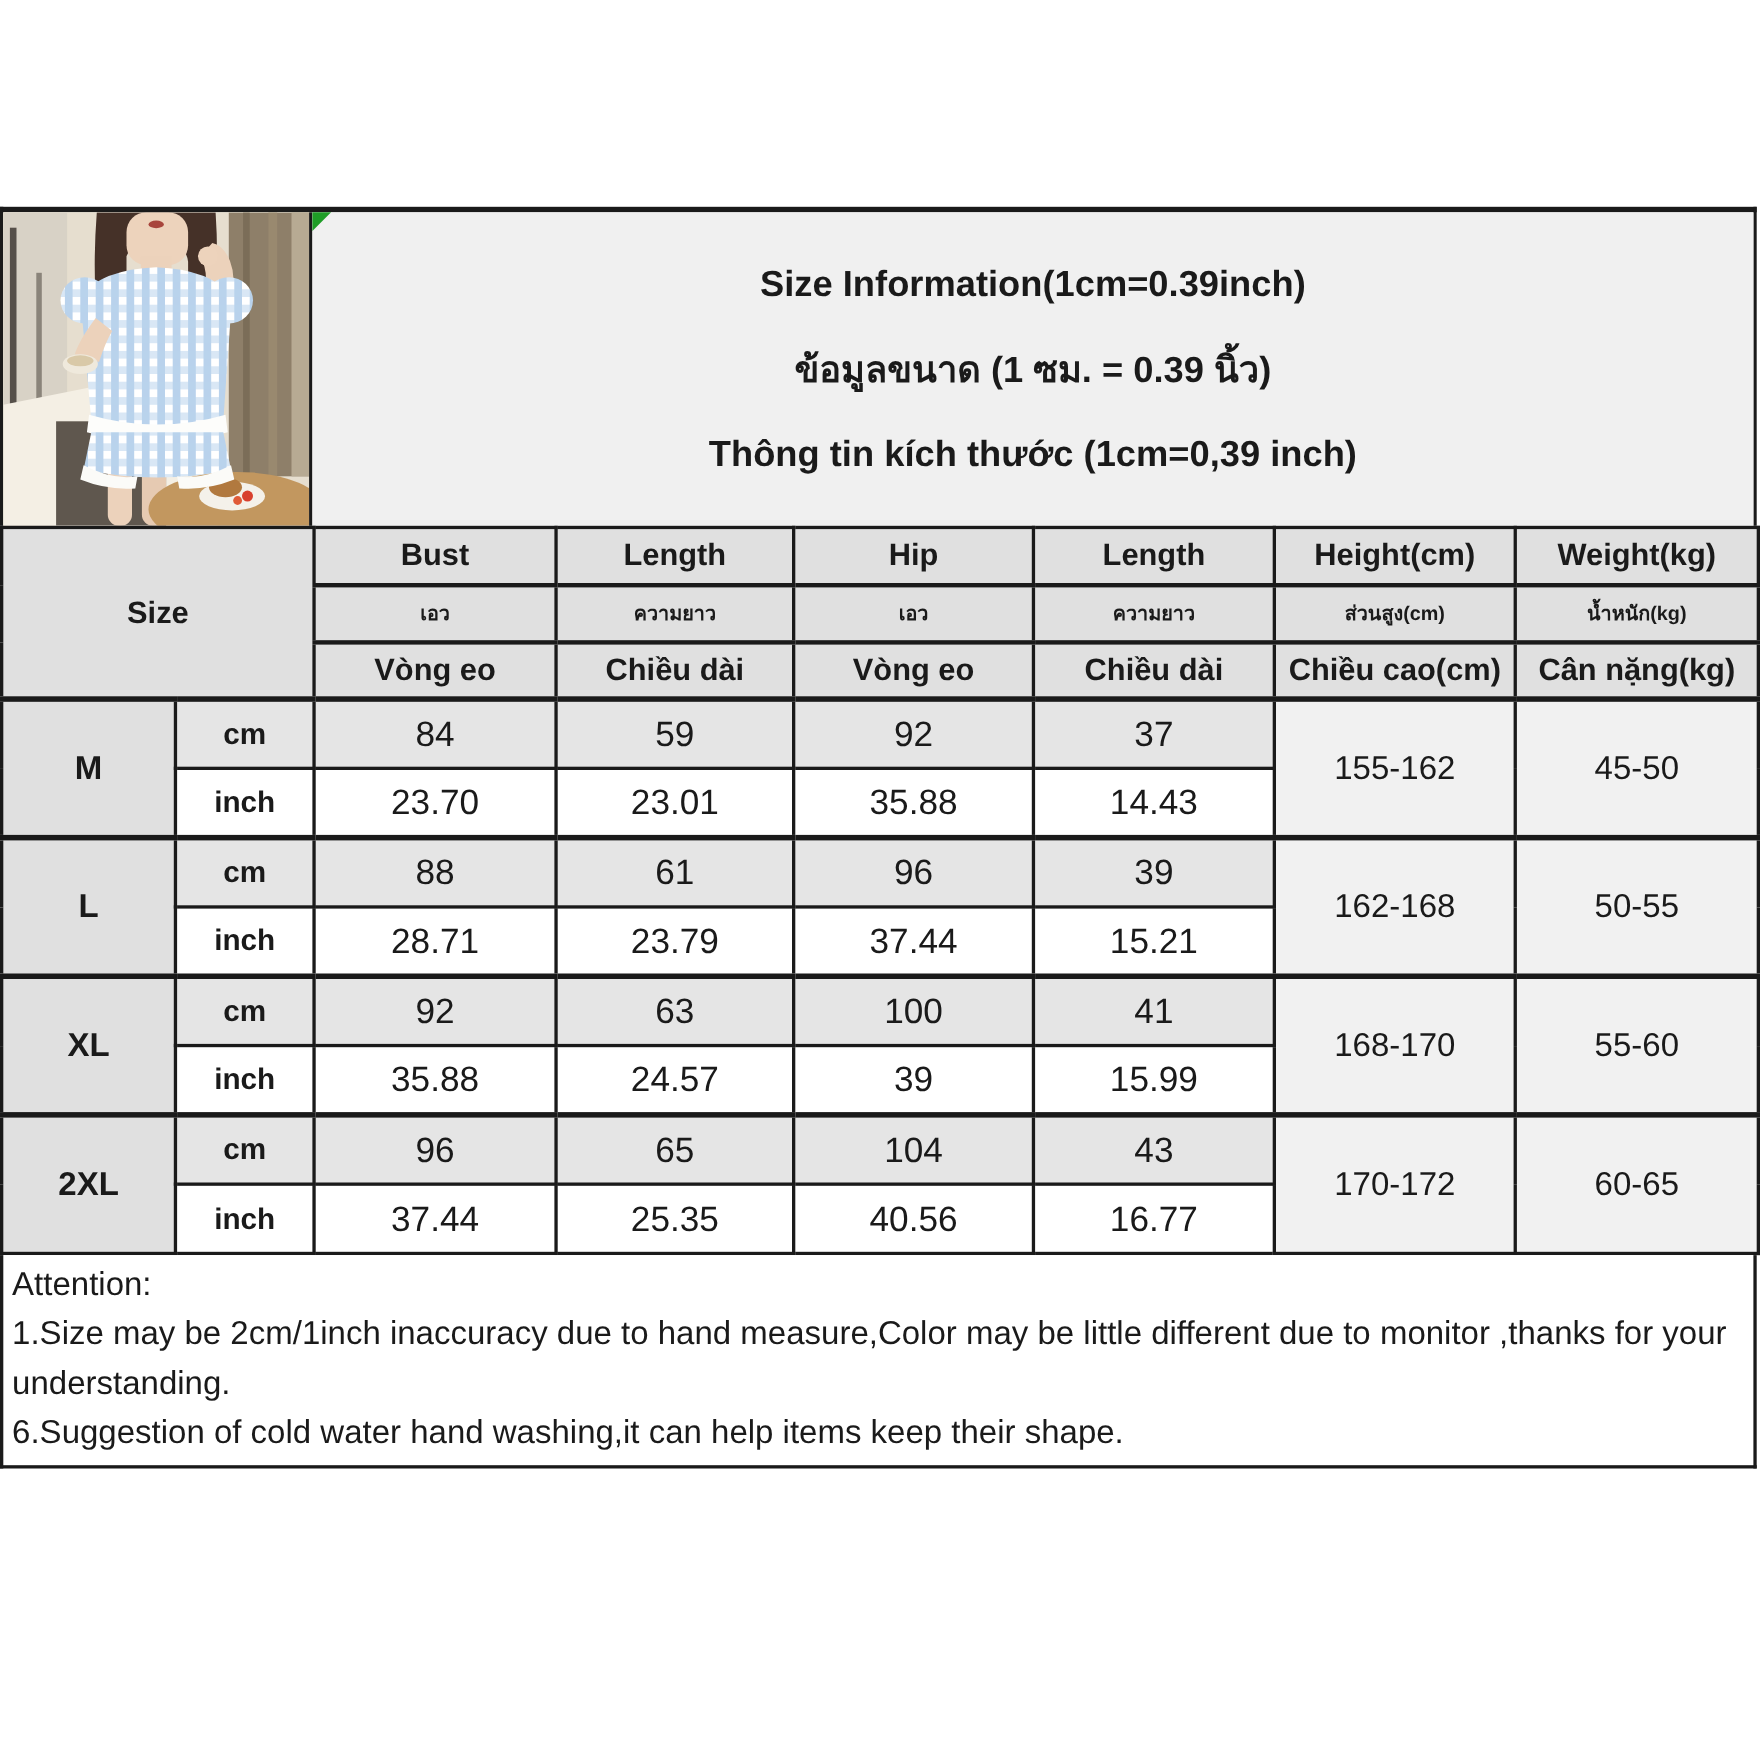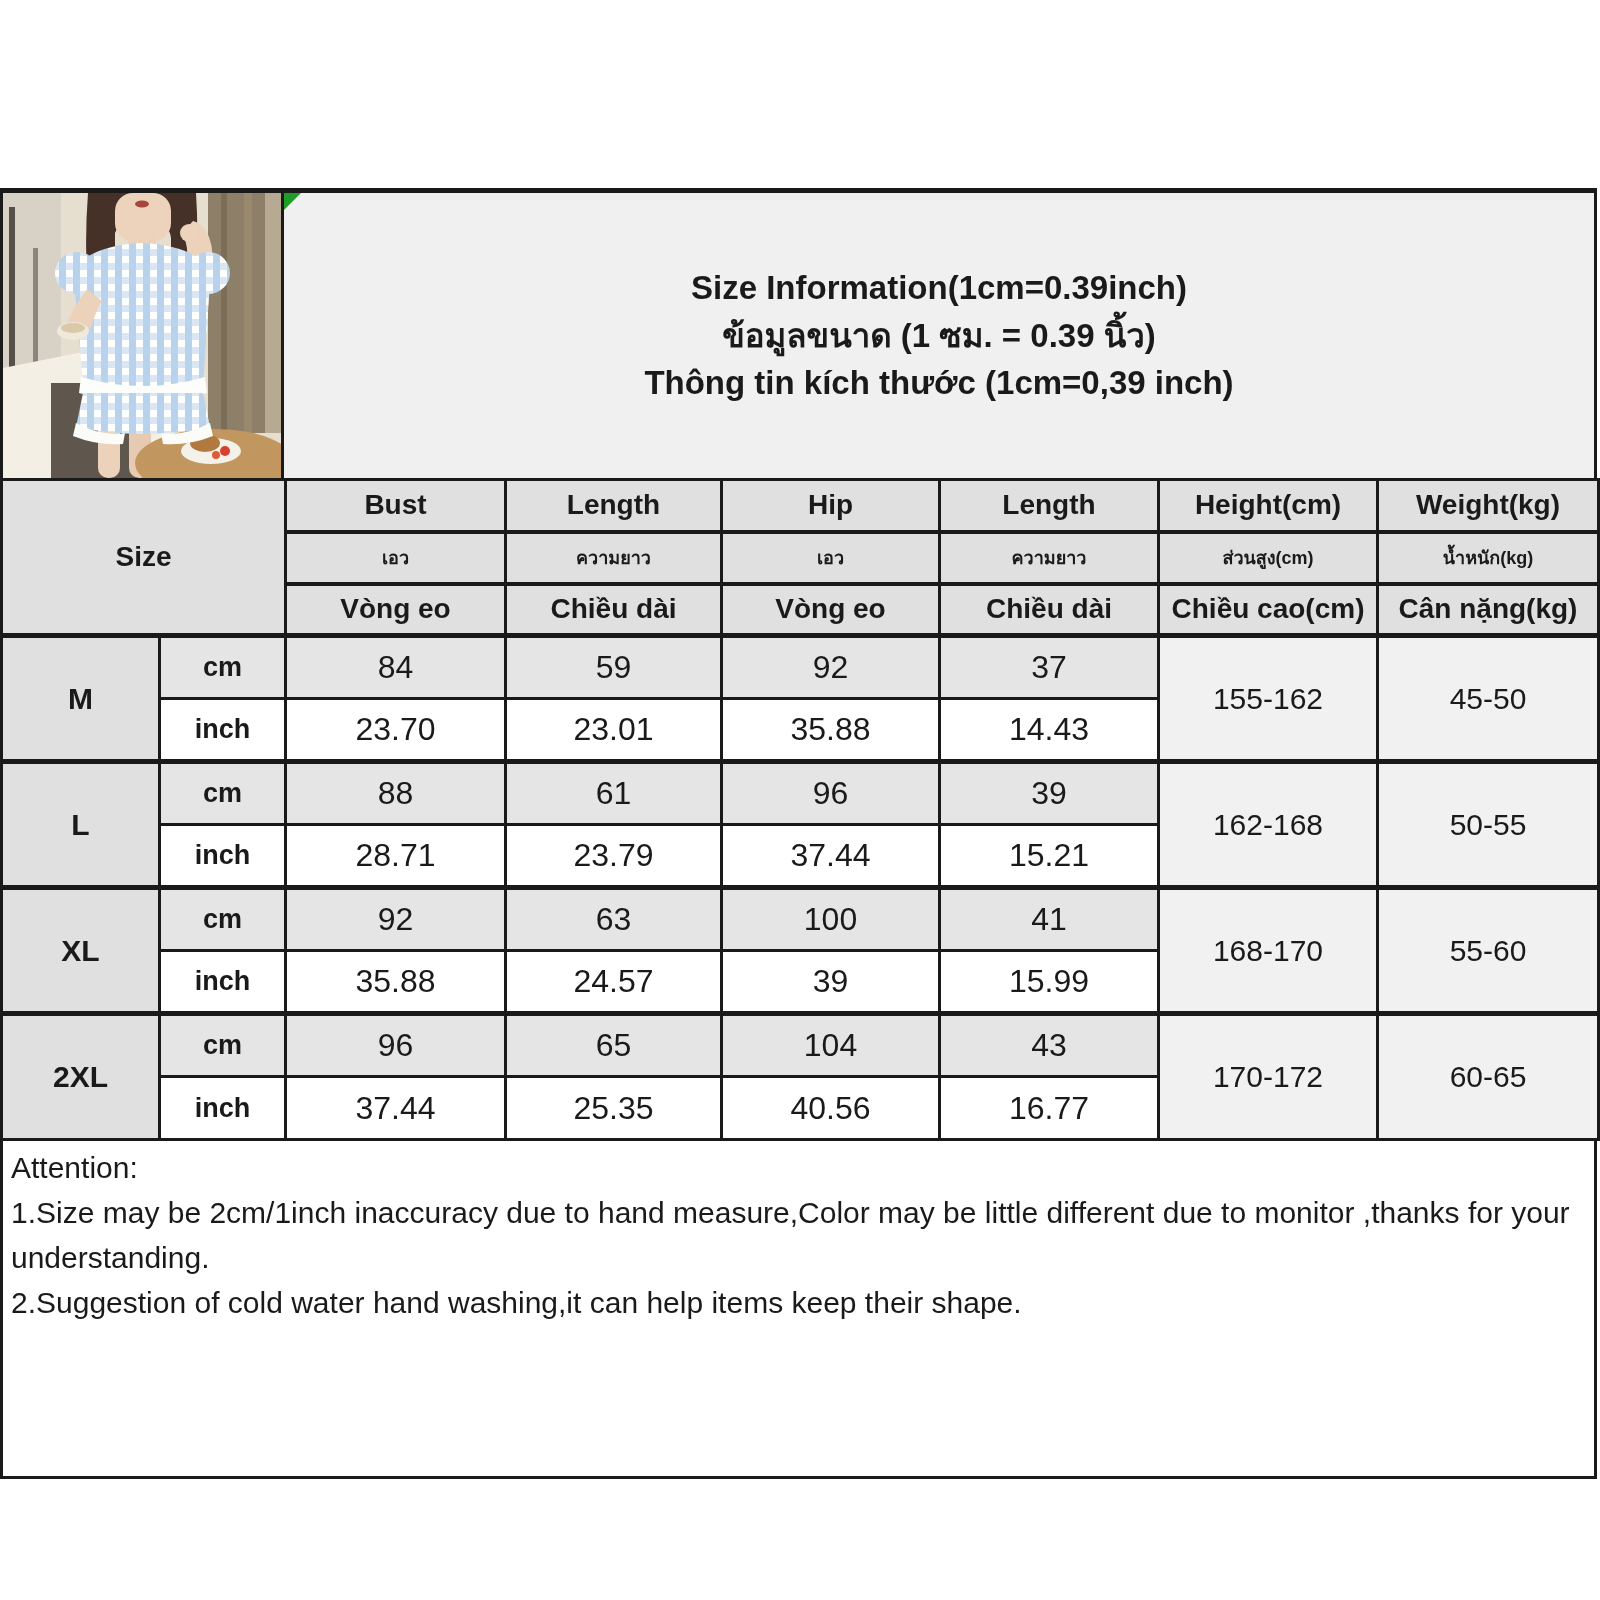--- a/index.html
+++ b/index.html
@@ -8,21 +8,21 @@
     font-family:"Liberation Sans","DejaVu Sans",sans-serif;color:#1a1a1a;overflow:hidden;
   }
   
   .top-band{
     position:absolute;top:188px;left:0;width:1597px;height:290px;
     border-top:5px solid #1a1a1a;border-left:3px solid #1a1a1a;border-right:3px solid #1a1a1a;
     box-sizing:border-box;display:flex;
   }
   .photo-wrap{flex:0 0 278px;width:278px;border-right:3px solid #1a1a1a;overflow:hidden;background:#e6decf;}
   .photo-wrap svg{display:block;width:100%;height:100%;}
-  .title-box{flex:1;background:#f0f0f0;position:relative;display:flex;flex-direction:column;justify-content:center;align-items:center;gap:2px;}
+  .title-box{flex:1;background:#f0f0f0;position:relative;display:flex;flex-direction:column;justify-content:center;align-items:center;gap:32px;}
   .corner-flag{position:absolute;top:0;left:0;width:0;height:0;border-top:17px solid #1f9d27;border-right:17px solid transparent;}
   .title-line{font-weight:bold;font-size:33px;letter-spacing:0;}
   
   .content{position:absolute;top:478px;left:0;width:1597px;}
   table.size-table{width:100%;border-collapse:collapse;table-layout:fixed;}
   .size-table th,.size-table td{border:3px solid #1a1a1a;text-align:center;vertical-align:middle;padding:0;font-weight:normal;}
   tr.hdr{height:52px;}
   tr.data-row{height:63px;}
   tr.hdr th{background:#e0e0e0;font-weight:bold;font-size:28px;}
   tr.hdr-th th{font-size:18px;}
@@ -30,21 +30,21 @@
   th.size-corner{background:#e0e0e0;font-size:46px;font-weight:bold;}
   th.size-name{background:#e0e0e0;font-size:30px;font-weight:bold;}
   td.unit-cell{font-weight:bold;font-size:27px;}
   tr.cm-row td{background:#e5e5e5;}
   tr.cm-row > th,tr.cm-row > td{border-top-width:5px;}
   tr.inch-row td{background:#ffffff;}
   td.val{font-size:32px;}
   td.range{background:#f1f1f1 !important;font-size:30px;}
   
   .attention{
-    border:3px solid #1a1a1a;border-top:0;box-sizing:border-box;height:338px;
+    border:3px solid #1a1a1a;border-top:0;box-sizing:border-box;height:194px;
     padding:4px 10px 0 8px;font-size:30px;line-height:1.5;background:#fff;
   }
   .attention p{margin:0;}
 </style>
 </head>
 <body>
 
 <div class="canvas">
 
   <div class="top-band">
@@ -210,17 +210,17 @@
         <td class="val">25.35</td>
         <td class="val">40.56</td>
         <td class="val">16.77</td>
       </tr>
     </tbody>
       </table>
 
     <div class="attention">
       <p>Attention:</p>
       <p>1.Size may be 2cm/1inch inaccuracy due to hand measure,Color may be little different due to monitor ,thanks for your understanding.</p>
-      <p>2.Suggestion of cold water hand washing,it can help items keep their shape.</p>
+      <p>6.Suggestion of cold water hand washing,it can help items keep their shape.</p>
     </div>
   </div>
 
 </div>
 
 </body></html>

